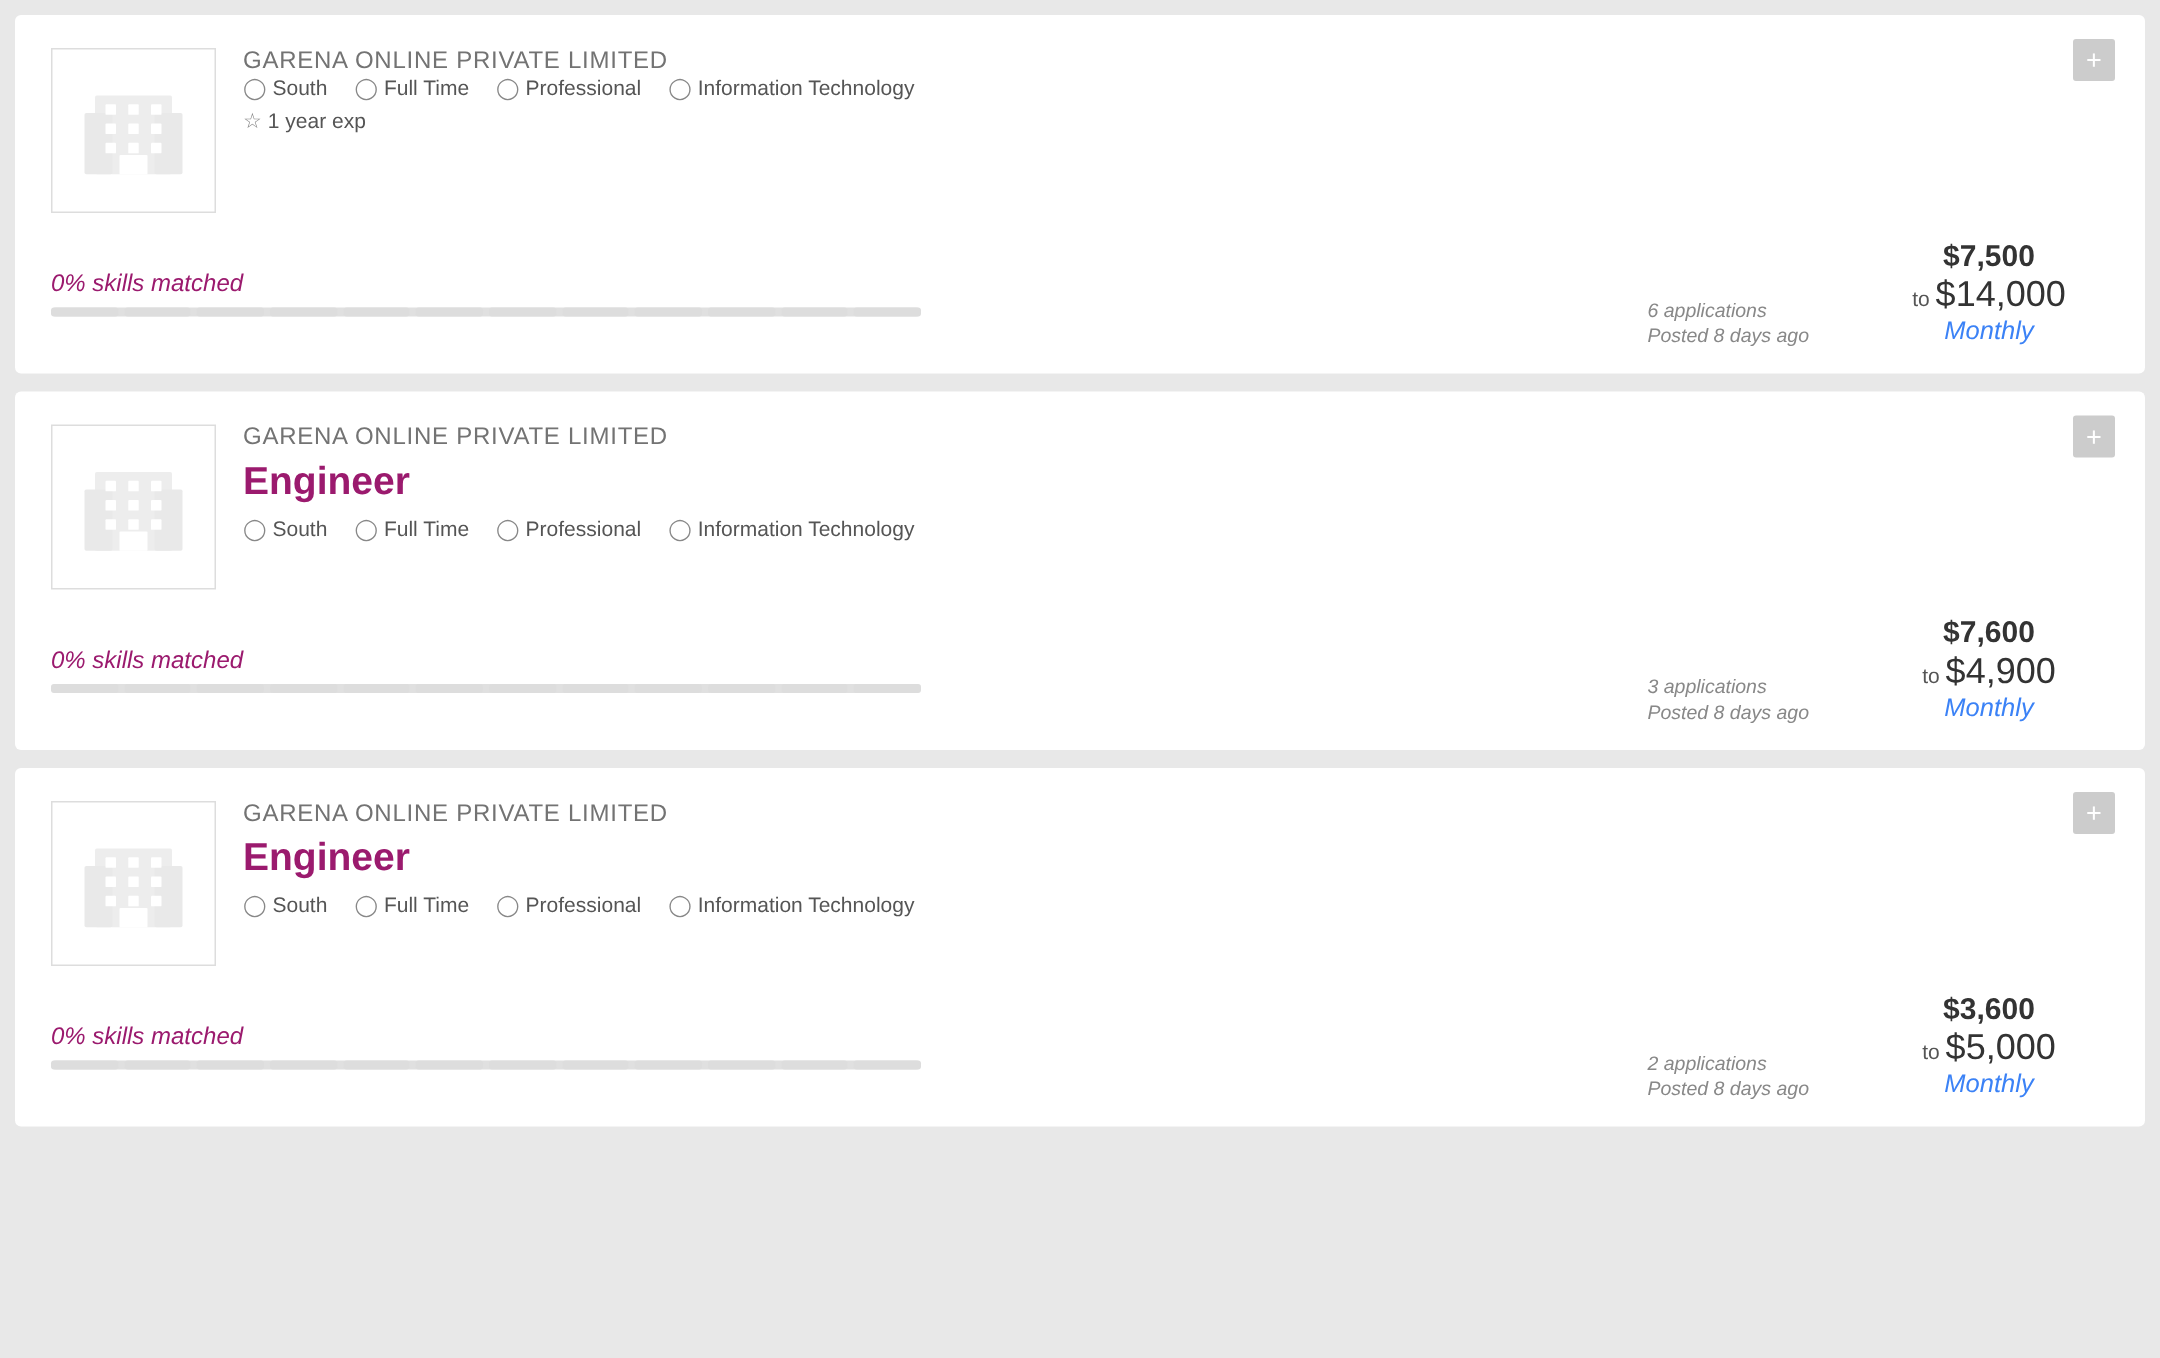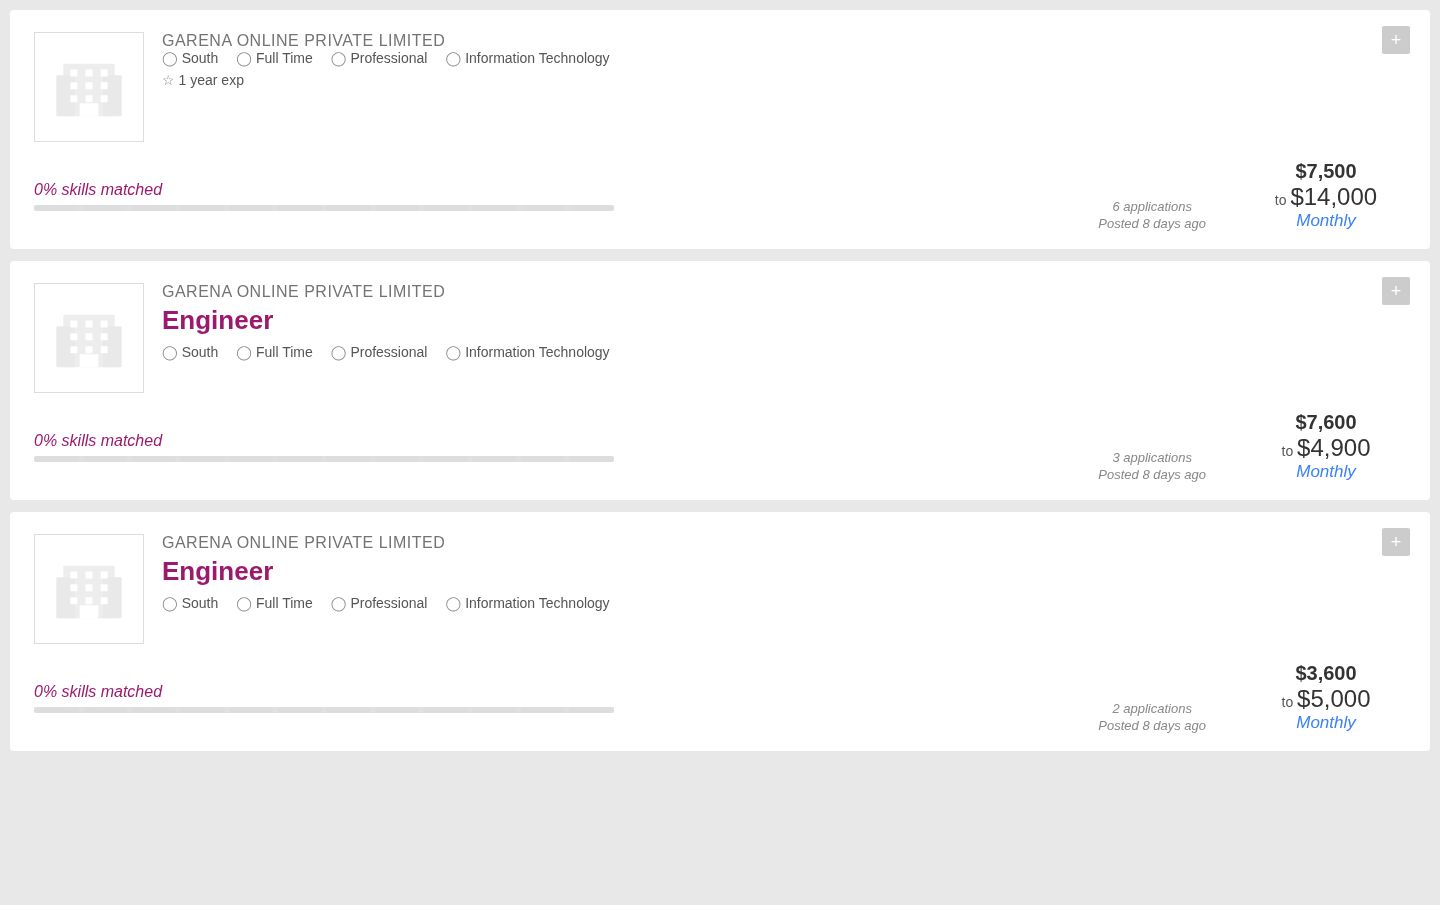--- a/index.html
+++ b/index.html
@@ -115,21 +115,21 @@
       display: flex;
       gap: 4px;
     }
     .progress-segment {
       flex: 1;
       height: 100%;
       background: #ddd;
       border-radius: 2px;
     }
     .center-info {
-      text-align: center;
+      text-align: left;
       font-size: 13px;
       color: #888;
       font-style: italic;
     }
     .center-info .applications {
       display: block;
       margin-bottom: 2px;
     }
     .salary-info {
       text-align: center;

